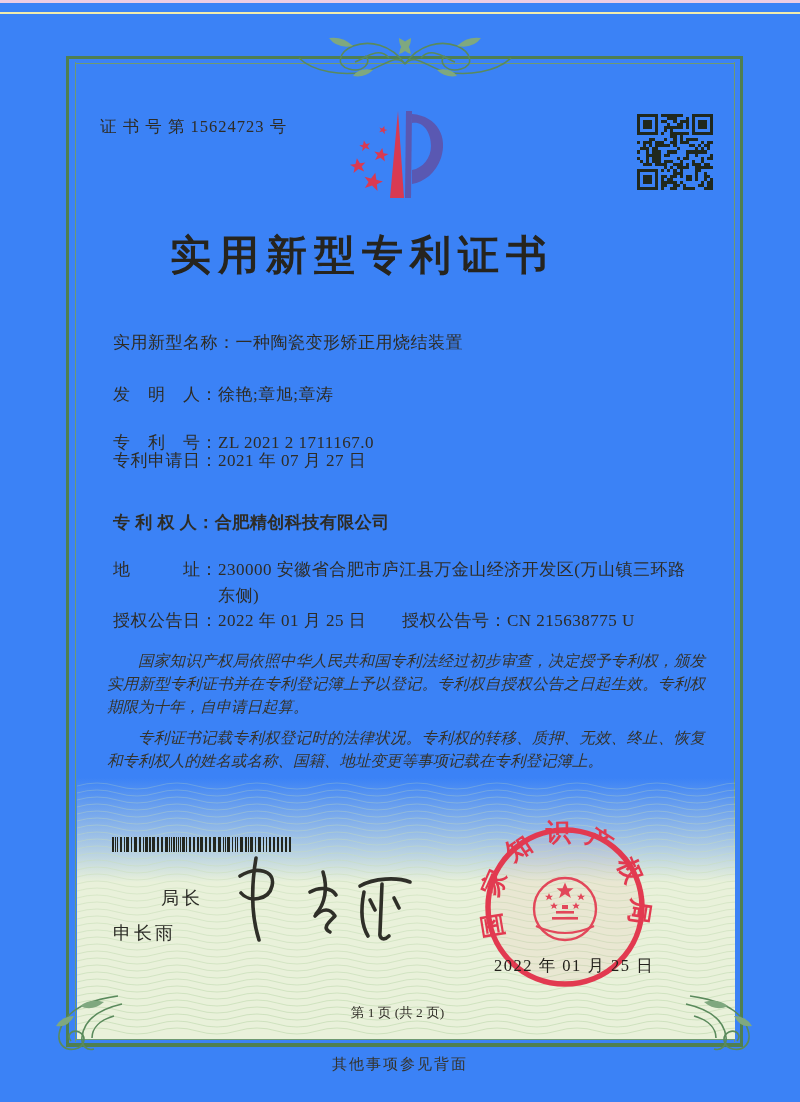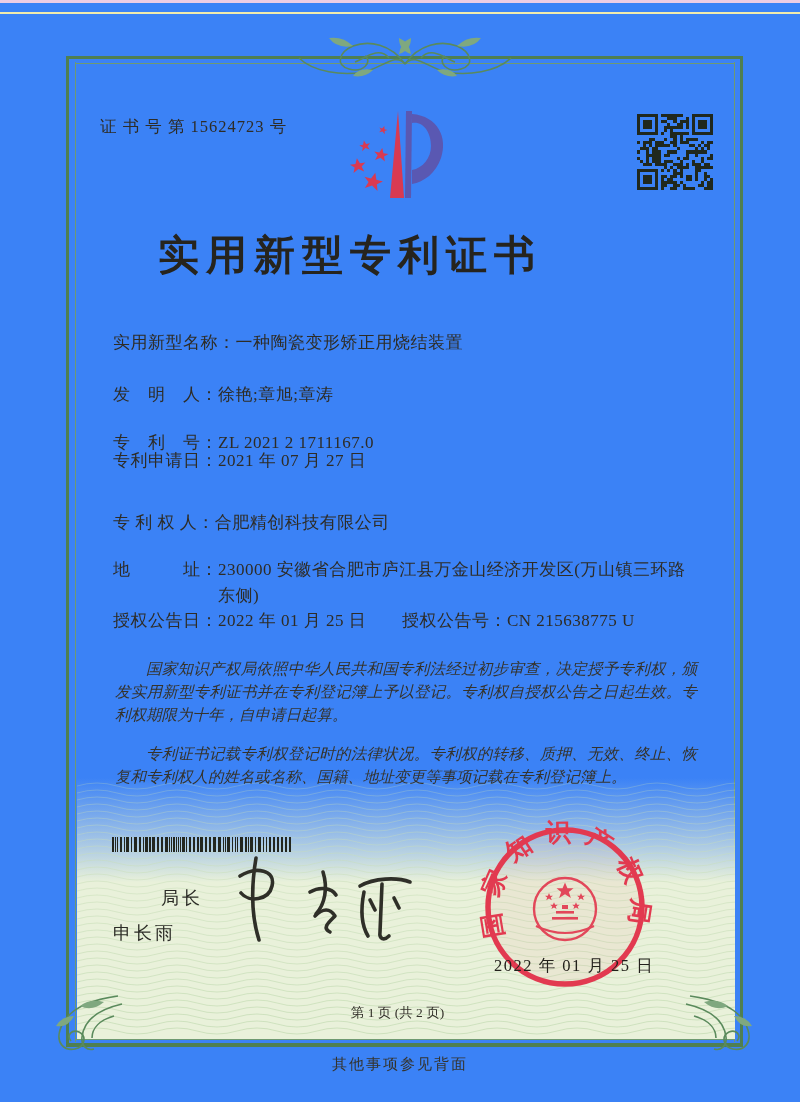--- a/index.html
+++ b/index.html
@@ -19,28 +19,28 @@
   .fr.b2{left:75px;top:1039px;width:660px;height:1px;background:#6f9a71;}
   .fr.b1{left:66px;top:1043px;width:677px;height:4px;}
   .orn{position:absolute;}
   
   .band{position:absolute;left:77px;top:778px;width:658px;height:261px;
         background:linear-gradient(rgba(233,241,218,0), #e9f1da 40%);}
   .waves{position:absolute;left:77px;top:778px;width:658px;height:261px;}
   
   .abs{position:absolute;color:#2e2c26;}
   .certno{left:100px;top:116px;font-size:16.5px;letter-spacing:1px;}
-  .title{left:0;top:228px;width:700px;text-align:center;font-size:41px;font-weight:bold;
+  .title{left:12px;top:228px;width:700px;text-align:center;font-size:41px;font-weight:bold;
          letter-spacing:7px;color:#26241e;}
   .row{left:113px;font-size:17px;letter-spacing:.5px;display:flex;align-items:flex-start;line-height:26px;}
   .row .lab{white-space:pre;flex:0 0 auto;}
   .row .val{display:inline-block;max-width:475px;}
   .paras{left:99px;top:641px;width:614px;font-size:15.5px;line-height:23px;
          font-style:italic;color:#35332c;}
-  .paras p{margin:16px;text-indent:2em;text-align:justify;}
+  .paras p{margin:8px;text-indent:2em;text-align:justify;}
   .officer{left:113px;font-size:18px;letter-spacing:3px;font-family:"Liberation Sans","DejaVu Sans",sans-serif;color:#2b2b26;}
   .sealdate{left:494px;top:955px;font-size:16.5px;letter-spacing:1.5px;color:#23211c;z-index:6;}
   .pageno{left:0;top:1004px;width:795px;text-align:center;font-size:13.5px;color:#33312a;}
   .backnote{left:0;top:1055px;width:800px;text-align:center;font-size:15px;color:#35332c;letter-spacing:2px;}
   .qr{position:absolute;left:637px;top:114px;width:76px;height:76px;}
   .barcode{position:absolute;left:112px;top:837px;width:180px;height:15px;}
   .logo{position:absolute;left:340px;top:108px;width:122px;height:96px;}
   .sig{position:absolute;left:222px;top:848px;width:208px;height:106px;}
   .seal{position:absolute;left:472px;top:814px;width:186px;height:186px;z-index:5;}
 </style>
@@ -500,21 +500,21 @@
     <span class="val">徐艳;章旭;章涛</span>
   </div>
   <div class="abs row" style="top:430px;">
     <span class="lab">专　利　号：</span>
     <span class="val">ZL 2021 2 1711167.0</span>
   </div>
   <div class="abs row" style="top:448px;">
     <span class="lab">专利申请日：</span>
     <span class="val">2021 年 07 月 27 日</span>
   </div>
-  <div class="abs row" style="top:510px;">
+  <div class="abs row" style="top:510px;font-weight:bold;">
     <span class="lab">专 利 权 人：</span>
     <span class="val">合肥精创科技有限公司</span>
   </div>
   <div class="abs row" style="top:557px;">
     <span class="lab">地　　　址：</span>
     <span class="val">230000 安徽省合肥市庐江县万金山经济开发区(万山镇三环路东侧)</span>
   </div>
   <div class="abs row" style="top:608px;">
     <span class="lab">授权公告日：</span>
     <span class="val">2022 年 01 月 25 日</span>

